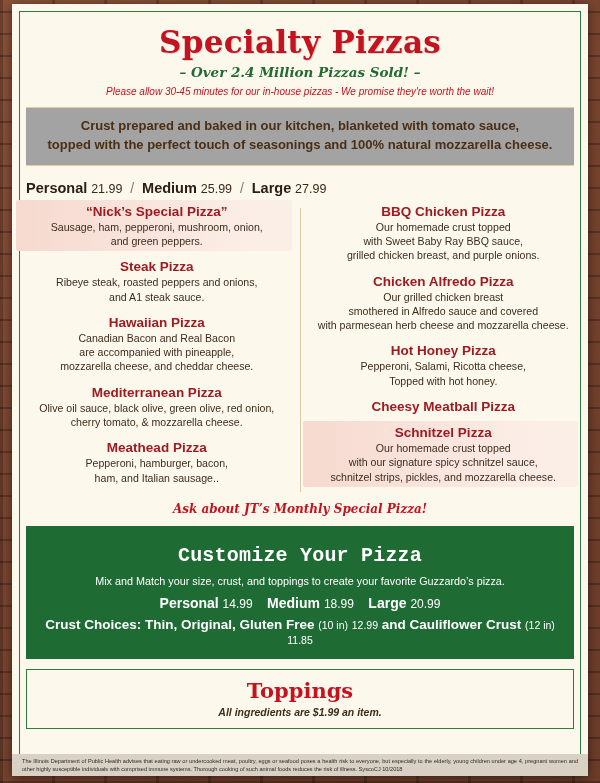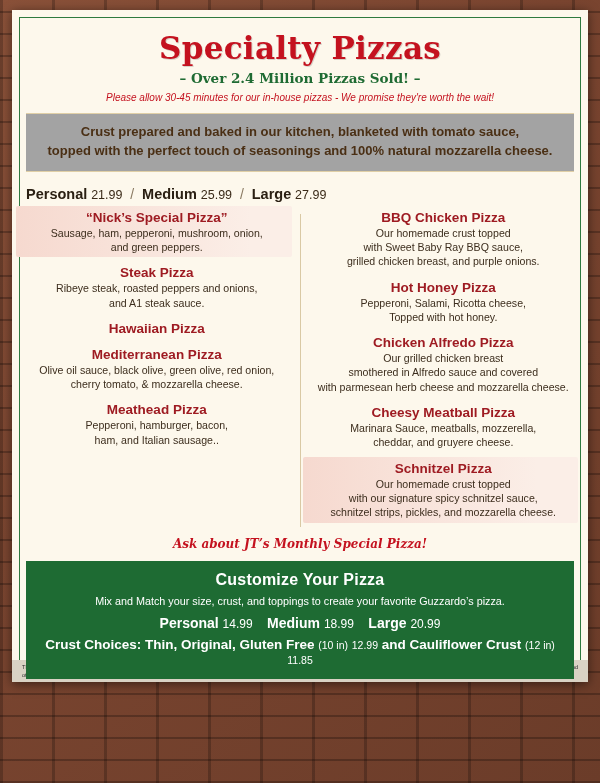--- a/index.html
+++ b/index.html
@@ -12,21 +12,21 @@
   
   .brick-bg{
     position:absolute;inset:0;
     background:
       repeating-linear-gradient(0deg, rgba(0,0,0,.25) 0 2px, rgba(0,0,0,0) 2px 22px),
       repeating-linear-gradient(90deg, rgba(0,0,0,.22) 0 3px, rgba(0,0,0,0) 3px 52px),
       linear-gradient(135deg,#8a5139 0%,#7a4530 40%,#6b3c29 100%);
     z-index:0;
   }
   .menu{
-    position:absolute;left:12px;top:10px;width:576px;height:672px;
+    position:absolute;left:12px;top:4px;width:576px;height:772px;
     background:#fdf8ec;
     box-shadow:0 2px 10px rgba(0,0,0,.5);
     z-index:1;
     overflow:hidden;
   }
   .inner-border{
     position:absolute;left:7px;top:7px;right:7px;bottom:7px;
     border:1px solid #2f7a3f;
   }
   .content{position:relative;z-index:2;padding:0 14px;}
@@ -38,20 +38,21 @@
     font-weight:bold;
     font-size:31px;
     color:#c4121f;
     letter-spacing:.3px;
     margin-top:20px;
     text-shadow:1px 1px 0 rgba(0,0,0,.15);
   }
   .subtitle{
     text-align:center;
     font-family:"DejaVu Serif", serif;
+    font-style:italic;
     font-weight:bold;
     font-size:13.5px;
     color:#1f6b33;
     margin-top:4px;
   }
   .note{
     text-align:center;
     font-style:italic;
     font-size:10px;
     color:#c4121f;
@@ -116,23 +117,23 @@
 
   
   .customize{
     background:#1e6b33;
     color:#ffffff;
     text-align:center;
     padding:10px 12px 12px;
     margin:0 0 10px;
   }
   .customize h2{
-    margin:0;
-    font-family:Liberation Sans, sans-serif;
-    font-size:16px;
+    margin:8px;
+    font-family:Liberation Mono, monospace;
+    font-size:20px;
     font-weight:bold;
     letter-spacing:.2px;
   }
   .customize .mm{font-size:10.8px;margin-top:6px;}
   .customize .sz{font-size:14px;margin-top:8px;}
   .customize .sz b{font-weight:bold;}
   .customize .sz .p{font-size:12px;}
   .customize .crust{font-size:13.5px;font-weight:bold;margin-top:6px;}
   .customize .crust .sm{font-size:10.5px;font-weight:normal;}
 
@@ -199,49 +200,49 @@
         <div class="pizza hl">
           <div class="pname">“Nick’s Special Pizza”</div>
           <div class="pdesc">Sausage, ham, pepperoni, mushroom, onion,<br>and green peppers.</div>
         </div>
         <div class="pizza">
           <div class="pname">Steak Pizza</div>
           <div class="pdesc">Ribeye steak, roasted peppers and onions,<br>and A1 steak sauce.</div>
         </div>
         <div class="pizza">
           <div class="pname">Hawaiian Pizza</div>
+          <div class="pdesc">Canadian Bacon and Real Bacon<br>are accompanied with pineapple,<br>mozzarella cheese, and cheddar cheese.</div>
         </div>
         <div class="pizza">
           <div class="pname">Mediterranean Pizza</div>
           <div class="pdesc">Olive oil sauce, black olive, green olive, red onion,<br>cherry tomato, &amp; mozzarella cheese.</div>
         </div>
         <div class="pizza">
           <div class="pname">Meathead Pizza</div>
           <div class="pdesc">Pepperoni, hamburger, bacon,<br>ham, and Italian sausage..</div>
         </div>
       </div>
 
       <div class="vdiv"></div>
 
       <div class="col">
         <div class="pizza">
           <div class="pname">BBQ Chicken Pizza</div>
           <div class="pdesc">Our homemade crust topped<br>with Sweet Baby Ray BBQ sauce,<br>grilled chicken breast, and purple onions.</div>
         </div>
         <div class="pizza">
+          <div class="pname">Chicken Alfredo Pizza</div>
+          <div class="pdesc">Our grilled chicken breast<br>smothered in Alfredo sauce and covered<br>with parmesean herb cheese and mozzarella cheese.</div>
+        </div>
+        <div class="pizza">
           <div class="pname">Hot Honey Pizza</div>
           <div class="pdesc">Pepperoni, Salami, Ricotta cheese,<br>Topped with hot honey.</div>
         </div>
         <div class="pizza">
-          <div class="pname">Chicken Alfredo Pizza</div>
-          <div class="pdesc">Our grilled chicken breast<br>smothered in Alfredo sauce and covered<br>with parmesean herb cheese and mozzarella cheese.</div>
-        </div>
-        <div class="pizza">
           <div class="pname">Cheesy Meatball Pizza</div>
-          <div class="pdesc">Marinara Sauce, meatballs, mozzerella,<br>cheddar, and gruyere cheese.</div>
         </div>
         <div class="pizza hl">
           <div class="pname">Schnitzel Pizza</div>
           <div class="pdesc">Our homemade crust topped<br>with our signature spicy schnitzel sauce,<br>schnitzel strips, pickles, and mozzarella cheese.</div>
         </div>
       </div>
 
     </div>
 
     <div class="ask">Ask about JT’s Monthly Special Pizza!</div>

